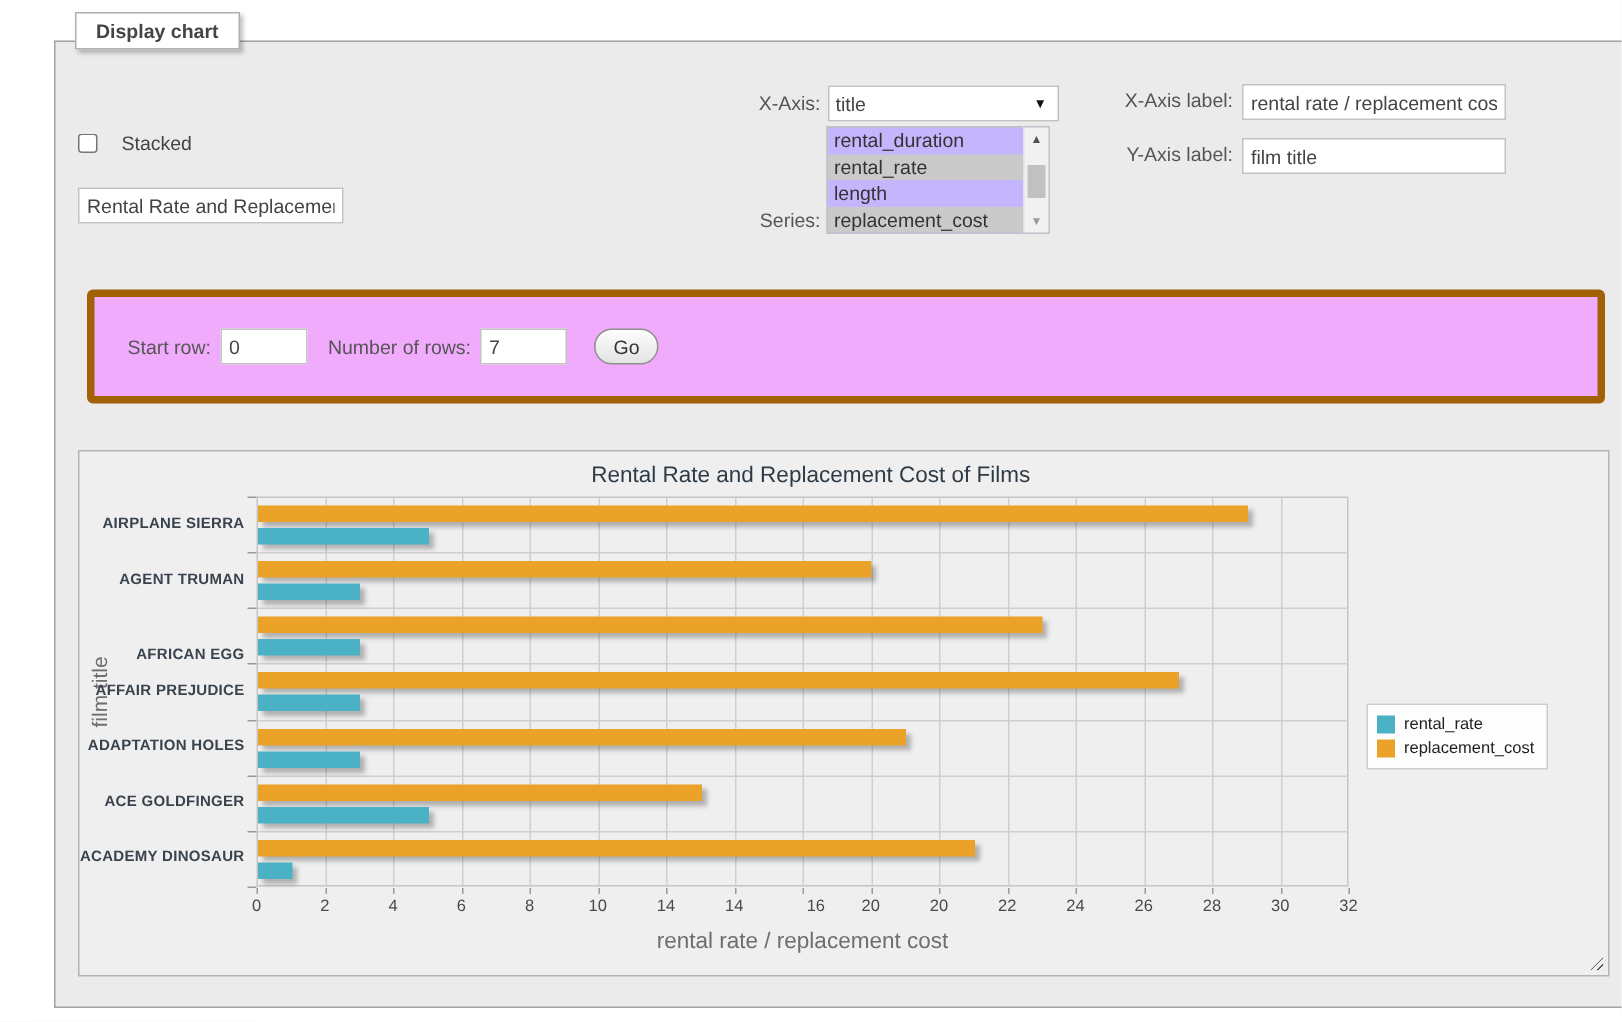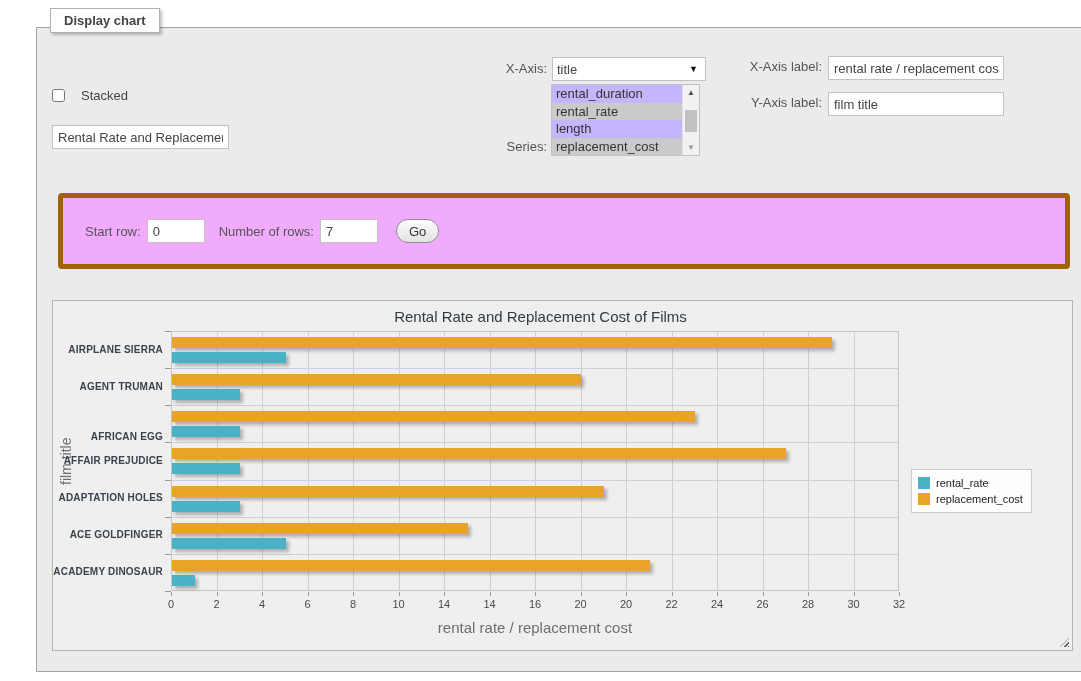--- a/index.html
+++ b/index.html
@@ -169,21 +169,21 @@
       <div class="xtick" style="left: 345.5px; top: 291px;"></div>
       <div class="xtick-label" style="left: 330.5px; top: 297px;">10</div>
       <div class="vgrid" style="left: 391px; top: 30px; height: 260px;"></div>
       <div class="xtick" style="left: 391px; top: 291px;"></div>
       <div class="xtick-label" style="left: 376px; top: 297px;">14</div>
       <div class="vgrid" style="left: 436.5px; top: 30px; height: 260px;"></div>
       <div class="xtick" style="left: 436.5px; top: 291px;"></div>
       <div class="xtick-label" style="left: 421.5px; top: 297px;">14</div>
       <div class="vgrid" style="left: 482px; top: 30px; height: 260px;"></div>
       <div class="xtick" style="left: 482px; top: 291px;"></div>
-      <div class="xtick-label" style="left: 467px; top: 297px;">16</div>
+      <div class="xtick-label" style="left: 467px; top: 297px; text-align: right;">16</div>
       <div class="vgrid" style="left: 527.5px; top: 30px; height: 260px;"></div>
       <div class="xtick" style="left: 527.5px; top: 291px;"></div>
       <div class="xtick-label" style="left: 512.5px; top: 297px;">20</div>
       <div class="vgrid" style="left: 573px; top: 30px; height: 260px;"></div>
       <div class="xtick" style="left: 573px; top: 291px;"></div>
       <div class="xtick-label" style="left: 558px; top: 297px;">20</div>
       <div class="vgrid" style="left: 618.5px; top: 30px; height: 260px;"></div>
       <div class="xtick" style="left: 618.5px; top: 291px;"></div>
       <div class="xtick-label" style="left: 603.5px; top: 297px;">22</div>
       <div class="vgrid" style="left: 664px; top: 30px; height: 260px;"></div>

